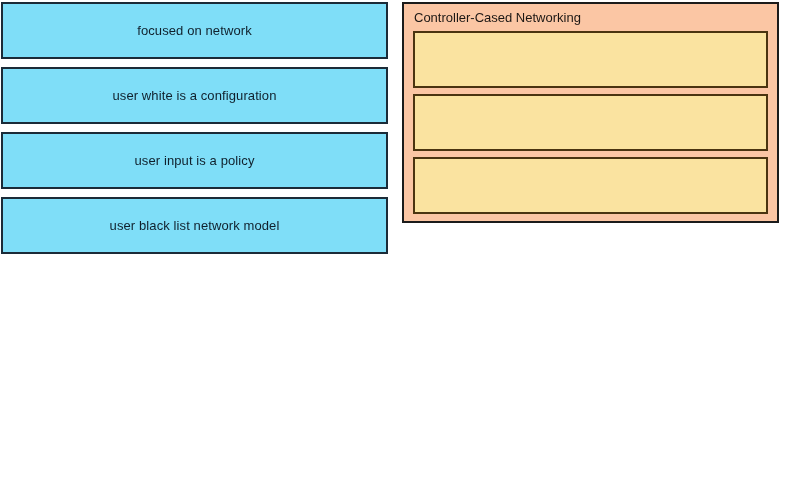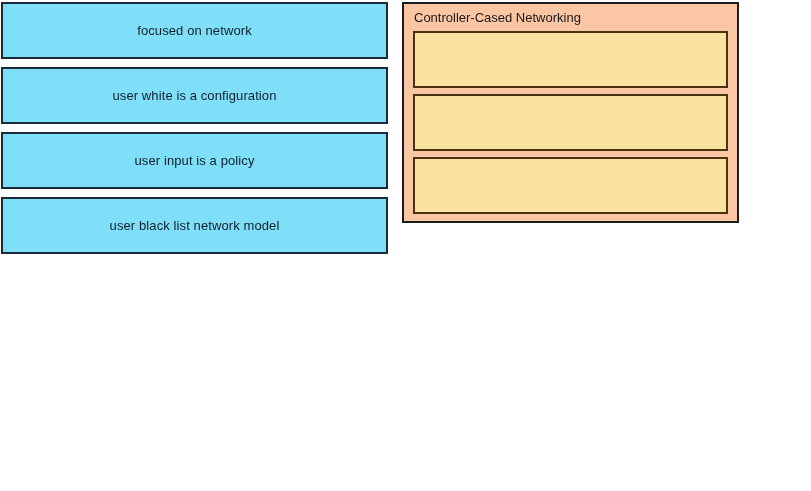--- a/index.html
+++ b/index.html
@@ -51,21 +51,21 @@
     text-align: center;
     letter-spacing: 0.1px;
     white-space: nowrap;
   }
 
   
   .target-column {
     position: absolute;
     left: 402px;
     top: 2px;
-    width: 337px;
+    width: 377px;
     display: flex;
     flex-direction: column;
     gap: 9px;
   }
 
   .target-panel {
     box-sizing: border-box;
     background: #FBC6A4;
     border: 2px solid #1b1b1b;
     padding: 4px 9px 7px 9px;

